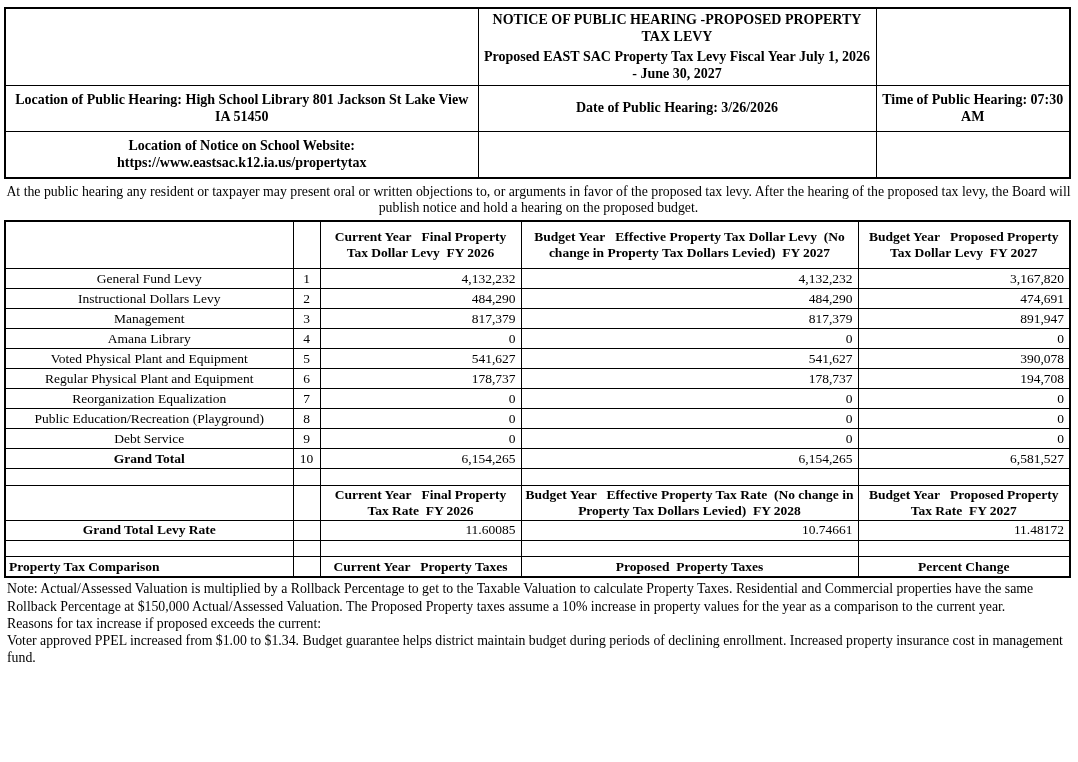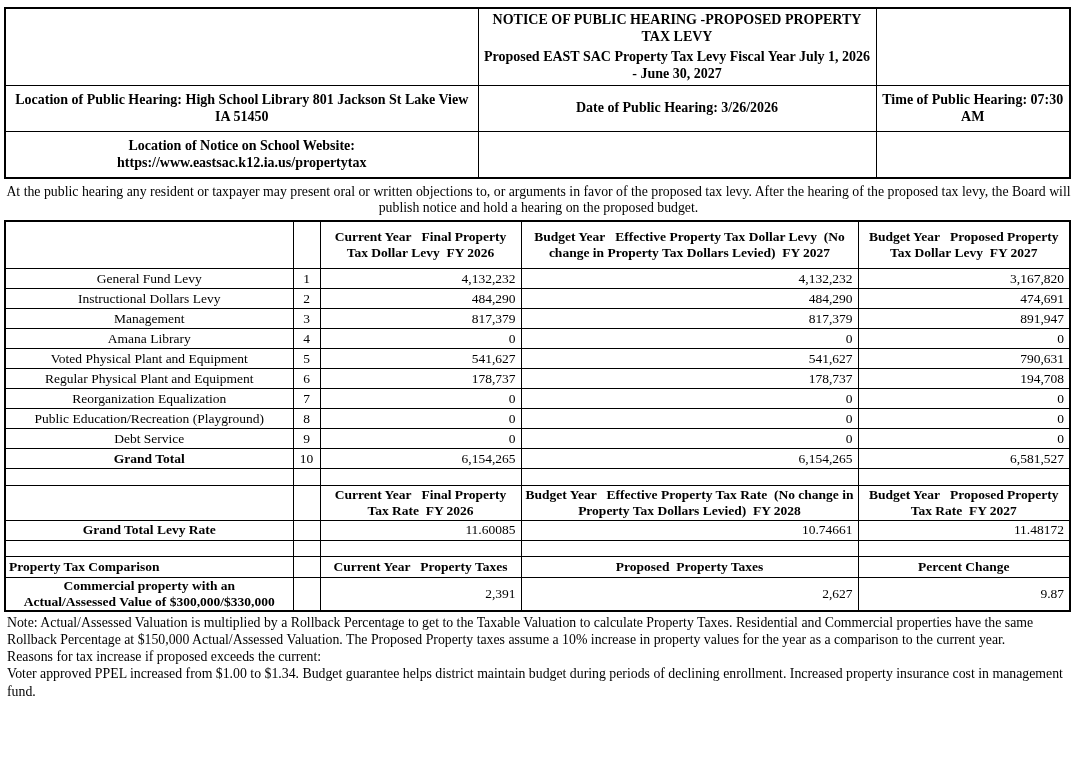--- a/index.html
+++ b/index.html
@@ -133,21 +133,21 @@
     <td class="num">4</td>
     <td class="val">0</td>
     <td class="val">0</td>
     <td class="val">0</td>
   </tr>
   <tr class="fund-row">
     <td class="lbl">Voted Physical Plant and Equipment</td>
     <td class="num">5</td>
     <td class="val">541,627</td>
     <td class="val">541,627</td>
-    <td class="val">790,631</td>
+    <td class="val">390,078</td>
   </tr>
   <tr class="fund-row">
     <td class="lbl">Regular Physical Plant and Equipment</td>
     <td class="num">6</td>
     <td class="val">178,737</td>
     <td class="val">178,737</td>
     <td class="val">194,708</td>
   </tr>
   <tr class="fund-row">
     <td class="lbl">Reorganization Equalization</td>
@@ -209,30 +209,20 @@
         <td></td>
   </tr>
 
   <tr class="cmp-head">
     <th class="left">Property Tax Comparison</th>
     <td></td>
     <th>Current Year   Property Taxes</th>
     <th>Proposed  Property Taxes</th>
     <th>Percent Change</th>
   </tr>
-  <tr class="cmp-row">
-    <td class="lbl cmp-label">
-      <span>Commercial property with an</span>
-      <span>Actual/Assessed Value of $300,000/$330,000</span>
-    </td>
-    <td></td>
-    <td class="val">2,391</td>
-    <td class="val">2,627</td>
-    <td class="val">9.87</td>
-  </tr>
 </tbody>
   </table>
 
 <div class="notes">
   <p>Note: Actual/Assessed Valuation is multiplied by a Rollback Percentage to get to the Taxable Valuation to calculate Property Taxes. Residential and Commercial properties have the same Rollback Percentage at $150,000 Actual/Assessed Valuation. The Proposed Property taxes assume a 10% increase in property values for the year as a comparison to the current year.</p>
   <p>Reasons for tax increase if proposed exceeds the current:</p>
   <p>Voter approved PPEL increased from $1.00 to $1.34. Budget guarantee helps district maintain budget during periods of declining enrollment. Increased property insurance cost in management fund.</p>
 </div>
 
 </body></html>

